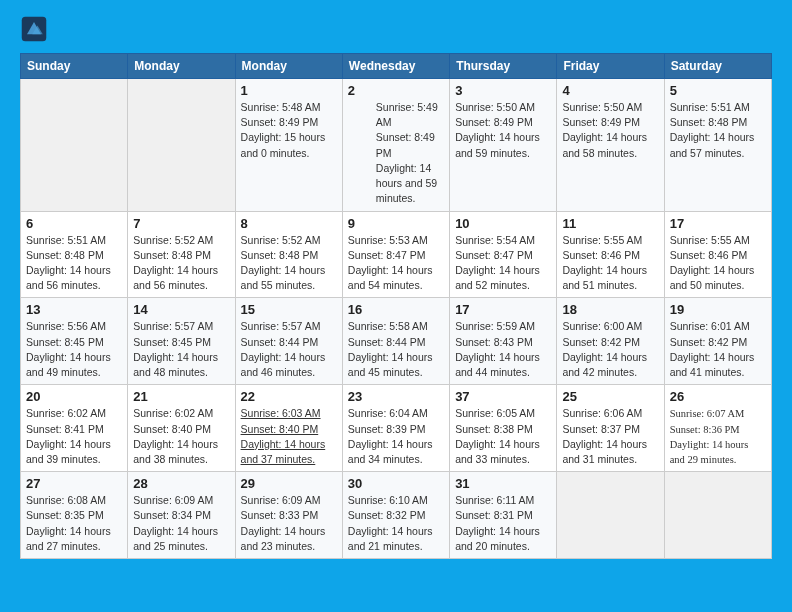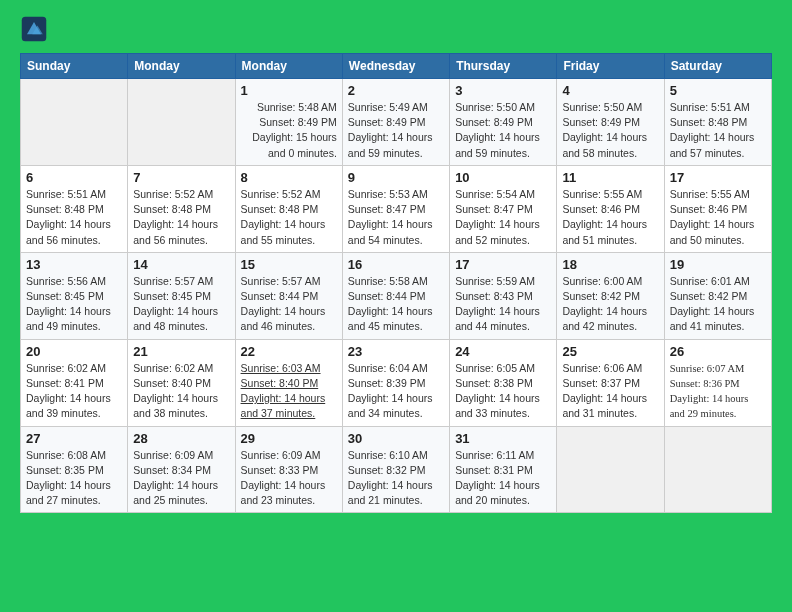--- a/index.html
+++ b/index.html
@@ -7,21 +7,21 @@
       font-family: Arial, sans-serif;
       background: #fff;
       width: 792px;
       height: 612px;
       overflow: hidden;
     }
     .page {
       width: 792px;
       min-height: 612px;
       padding: 15px 20px 15px 20px;
-      background: #22c55e;
+      background: #0ea5e9;
     }
     .header {
       display: flex;
       justify-content: space-between;
       align-items: flex-start;
       margin-bottom: 10px;
     }
     .logo {
       display: flex;
       align-items: center;
@@ -126,27 +126,27 @@
           <th>Friday</th>
           <th>Saturday</th>
         </tr>
     </thead>
     <tbody id="calendar-body">
     <tr>
           <td class="empty"></td>
           <td class="empty"></td>
           <td>
             <span class="day-num">1</span>
-            <div class="cell-text" style="white-space: pre-line; text-align: right;">Sunrise: 5:48 AM
+            <div class="cell-text" style="white-space: pre-line;">Sunrise: 5:48 AM
 Sunset: 8:49 PM
 Daylight: 15 hours and 0 minutes.</div>
           </td>
           <td>
             <span class="day-num">2</span>
-            <div class="cell-text" style="white-space: pre-line;">Sunrise: 5:49 AM
+            <div class="cell-text" style="white-space: pre-line; margin-left: 28px;">Sunrise: 5:49 AM
 Sunset: 8:49 PM
 Daylight: 14 hours and 59 minutes.</div>
           </td>
           <td>
             <span class="day-num">3</span>
             <div class="cell-text" style="white-space: pre-line;">Sunrise: 5:50 AM
 Sunset: 8:49 PM
 Daylight: 14 hours and 59 minutes.</div>
           </td>
           <td>
@@ -269,21 +269,21 @@
 Sunset: 8:40 PM
 Daylight: 14 hours and 37 minutes.</div>
           </td>
           <td>
             <span class="day-num">23</span>
             <div class="cell-text" style="white-space: pre-line;">Sunrise: 6:04 AM
 Sunset: 8:39 PM
 Daylight: 14 hours and 34 minutes.</div>
           </td>
           <td>
-            <span class="day-num">24</span>
+            <span class="day-num">37</span>
             <div class="cell-text" style="white-space: pre-line;">Sunrise: 6:05 AM
 Sunset: 8:38 PM
 Daylight: 14 hours and 33 minutes.</div>
           </td>
           <td>
             <span class="day-num">25</span>
             <div class="cell-text" style="white-space: pre-line;">Sunrise: 6:06 AM
 Sunset: 8:37 PM
 Daylight: 14 hours and 31 minutes.</div>
           </td>

